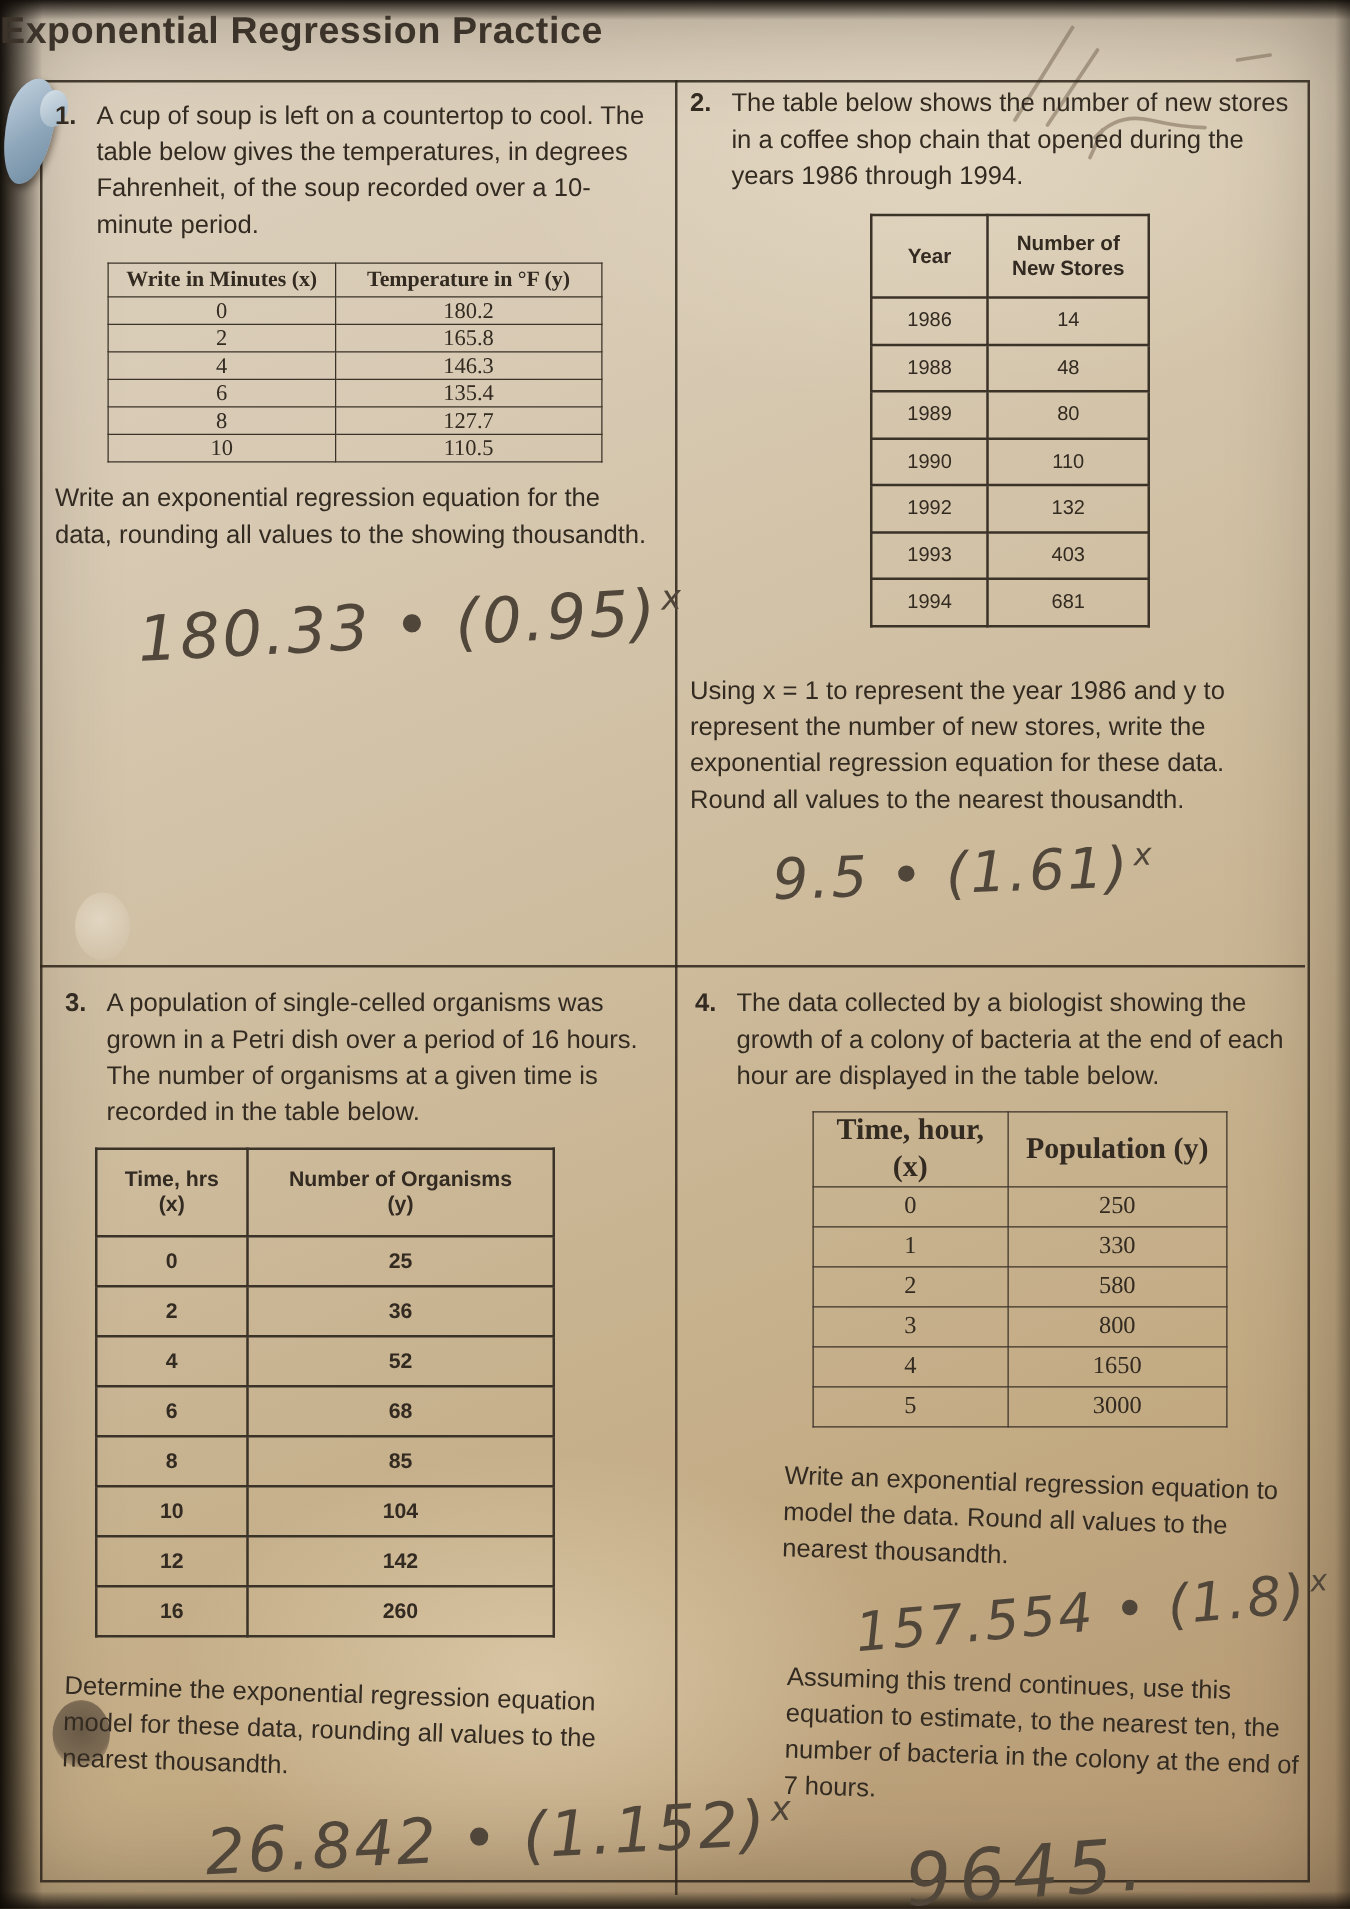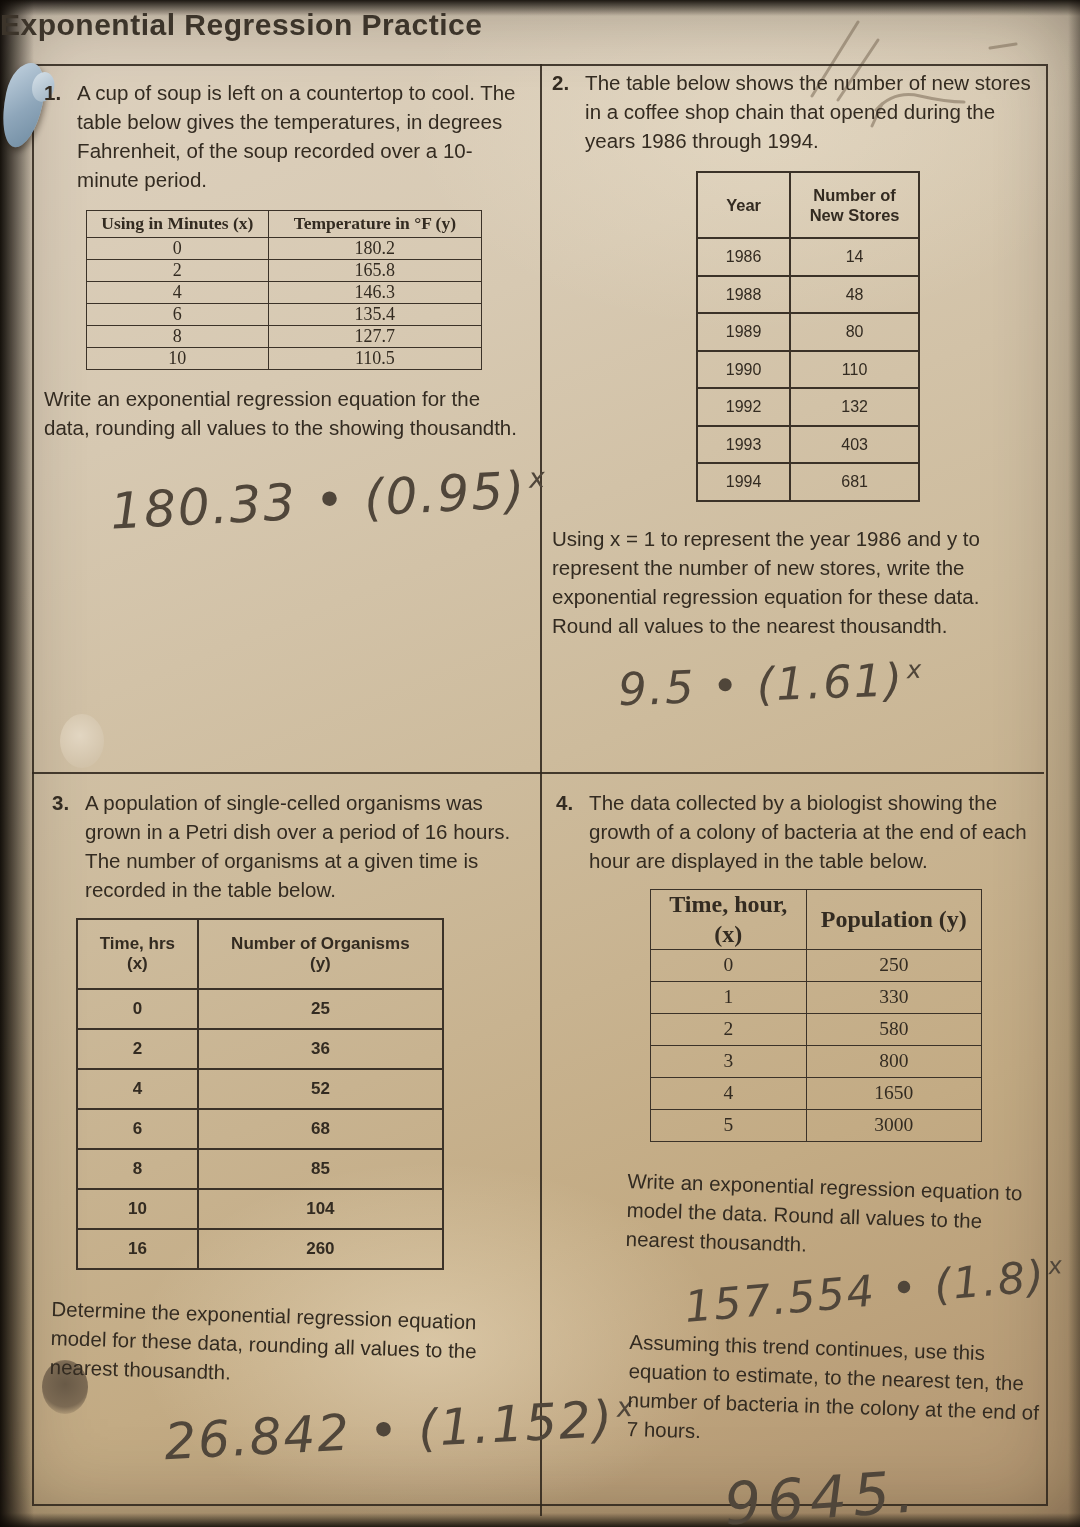--- a/index.html
+++ b/index.html
@@ -130,21 +130,21 @@
       <span class="pnum">1.</span>
       <p class="ptext">A cup of soup is left on a countertop to cool. The table below gives the temperatures, in degrees Fahrenheit, of the soup recorded over a 10-minute period.</p>
     </div>
     <table class="t1">
       <colgroup>
           <col style="width:46%">
           <col>
         </colgroup>
       <thead>
         <tr>
-          <th>Using in Minutes (x)</th>
+          <th>Write in Minutes (x)</th>
           <th>Temperature in °F (y)</th>
         </tr>
       </thead>
       <tbody>
           <tr>
             <td>0</td>
             <td>180.2</td>
           </tr>
           <tr>
             <td>2</td>
@@ -215,21 +215,21 @@
           <tr>
             <td>1993</td>
             <td>403</td>
           </tr>
           <tr>
             <td>1994</td>
             <td>681</td>
           </tr>
         </tbody>
     </table>
-    <p class="ptext q" style="margin-top:22px;">Using x = 1 to represent the year 1986 and y to represent the number of new stores, write the exponential regression equation for these data. Round all values to the nearest thousandth.</p>
+    <p class="ptext q" style="margin-top:36px;">Using x = 1 to represent the year 1986 and y to represent the number of new stores, write the exponential regression equation for these data. Round all values to the nearest thousandth.</p>
     <div class="hw a2">
       <span>9.5 • (1.61)</span><span class="sup">x</span>
     </div>
   </section>
 
   <section class="cell" id="p3">
     <div class="phead">
       <span class="pnum">3.</span>
       <p class="ptext">A population of single-celled organisms was grown in a Petri dish over a period of 16 hours. The number of organisms at a given time is recorded in the table below.</p>
     </div>
@@ -265,20 +265,24 @@
           </tr>
           <tr>
             <td>8</td>
             <td>85</td>
           </tr>
           <tr>
             <td>10</td>
             <td>104</td>
           </tr>
           <tr>
+            <td>12</td>
+            <td>142</td>
+          </tr>
+          <tr>
             <td>16</td>
             <td>260</td>
           </tr>
         </tbody>
     </table>
     <p class="ptext q tilt" style="margin-top:24px;width:452px;">Determine the exponential regression equation model for these data, rounding all values to the nearest thousandth.</p>
     <div class="hw a3">
       <span>26.842 • (1.152)</span><span class="sup">x</span>
     </div>
   </section>

